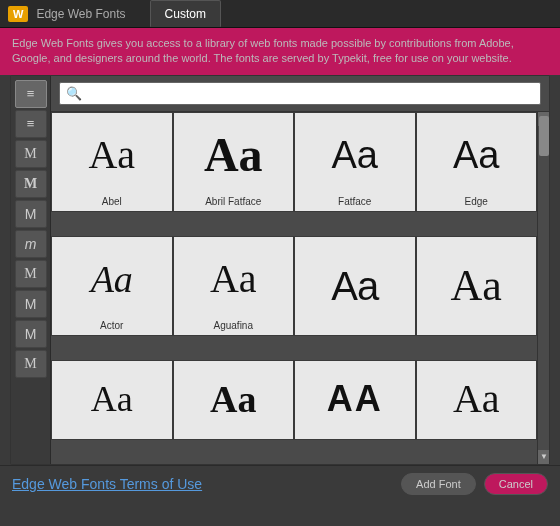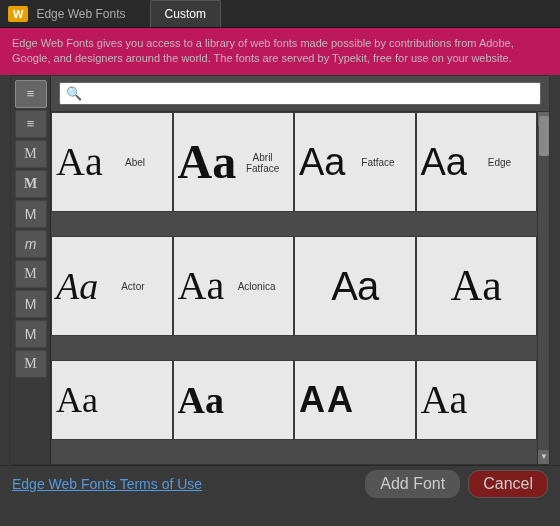--- a/index.html
+++ b/index.html
@@ -157,20 +157,21 @@
     }
     .font-grid::-webkit-scrollbar-thumb {
       background: #888;
       border-radius: 2px;
     }
 
     .font-card {
       border: 1px solid #3a3a3a;
       background: #e8e8e8;
       display: flex;
+      flex-direction: column;
       align-items: center;
       justify-content: flex-end;
       padding: 4px 4px 4px 4px;
       cursor: pointer;
       height: 100px;
       position: relative;
     }
 
     .font-preview {
       flex: 1;
@@ -248,31 +249,31 @@
       font-size: 14px;
       text-decoration: underline;
       cursor: pointer;
     }
     .footer-buttons {
       display: flex;
       gap: 8px;
     }
     .btn {
       padding: 4px 14px;
-      font-size: 16px;
+      font-size: 11px;
       border-radius: 11px;
       cursor: pointer;
       border: 1px solid #555;
     }
     .btn-add {
       background: #555;
       color: #ccc;
     }
     .btn-cancel {
-      background: #7f1d1d;
+      background: #be185d;
       color: #ccc;
     }
   </style>
 </head>
 <body>
 
 <div>
 
   <div class="header">
     <div class="header-logo">W</div>
@@ -341,21 +342,21 @@
             <div class="font-preview">
               <span class="font-preview-text font-actor" style="font-size:38px; font-style: italic;">Aa</span>
             </div>
             <div class="font-name">Actor</div>
           </div>
 
           <div class="font-card">
             <div class="font-preview">
               <span class="font-preview-text font-adamina" style="font-size:40px;">Aa</span>
             </div>
-            <div class="font-name">Aclonica</div>
+            <div class="font-name">Aguafina</div>
           </div>
 
           <div class="font-card">
             <div class="font-preview">
               <span class="font-preview-text font-advent" style="font-size:40px; font-weight:200; letter-spacing:-1px;">Aa</span>
             </div>
           </div>
 
           <div class="font-card">
             <div class="font-preview">

